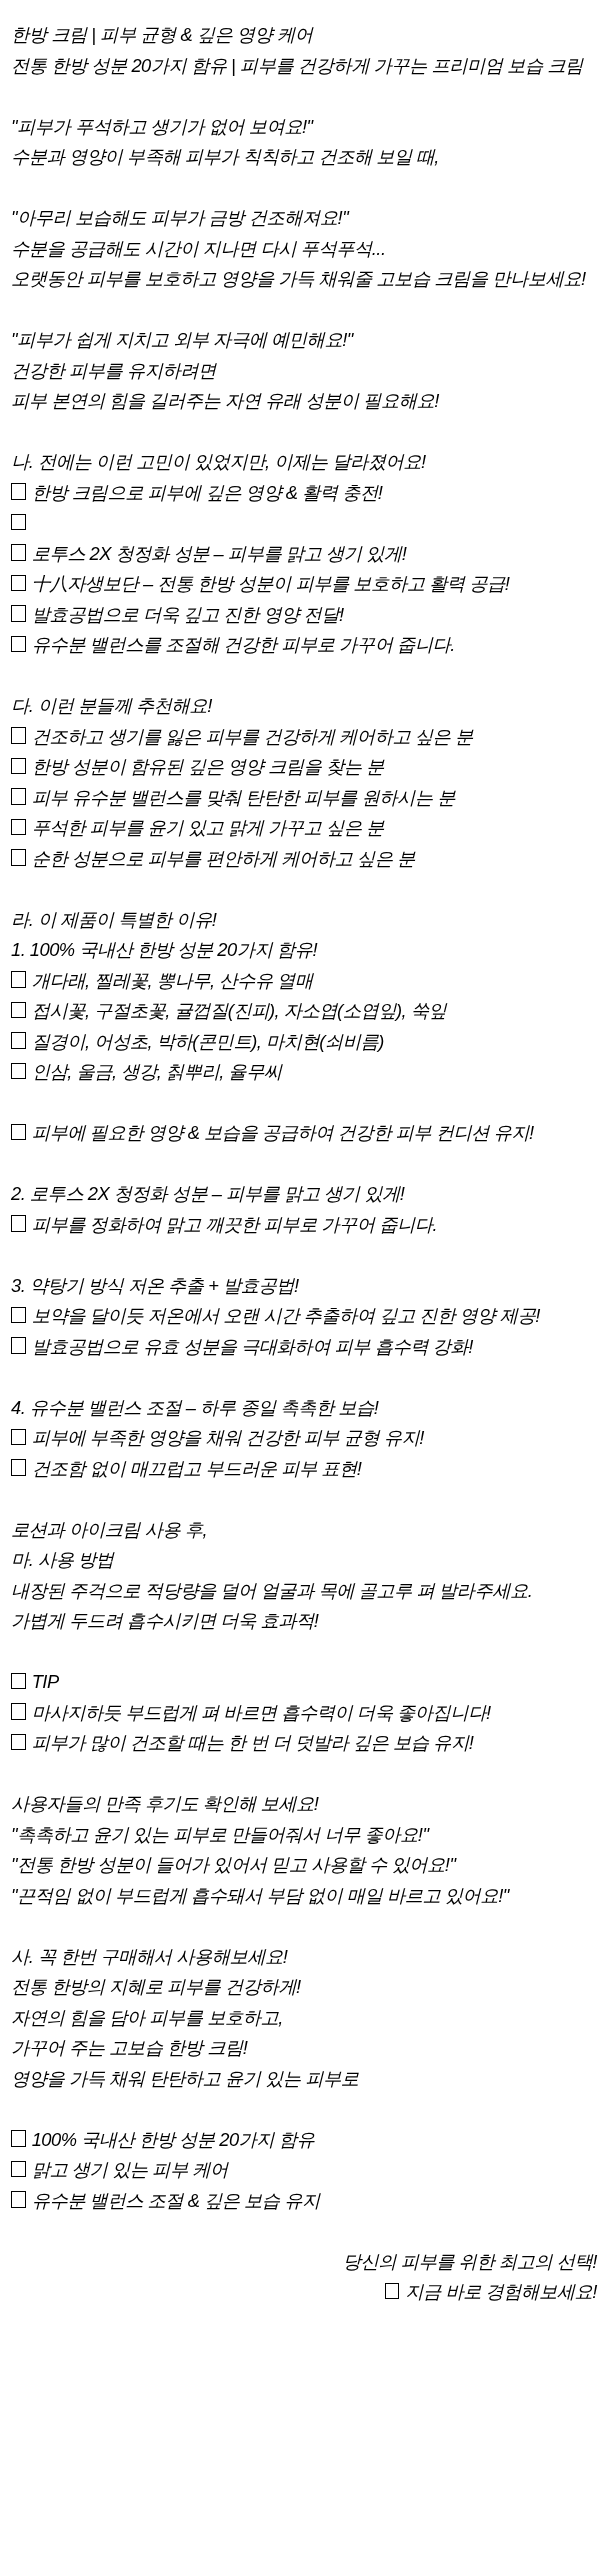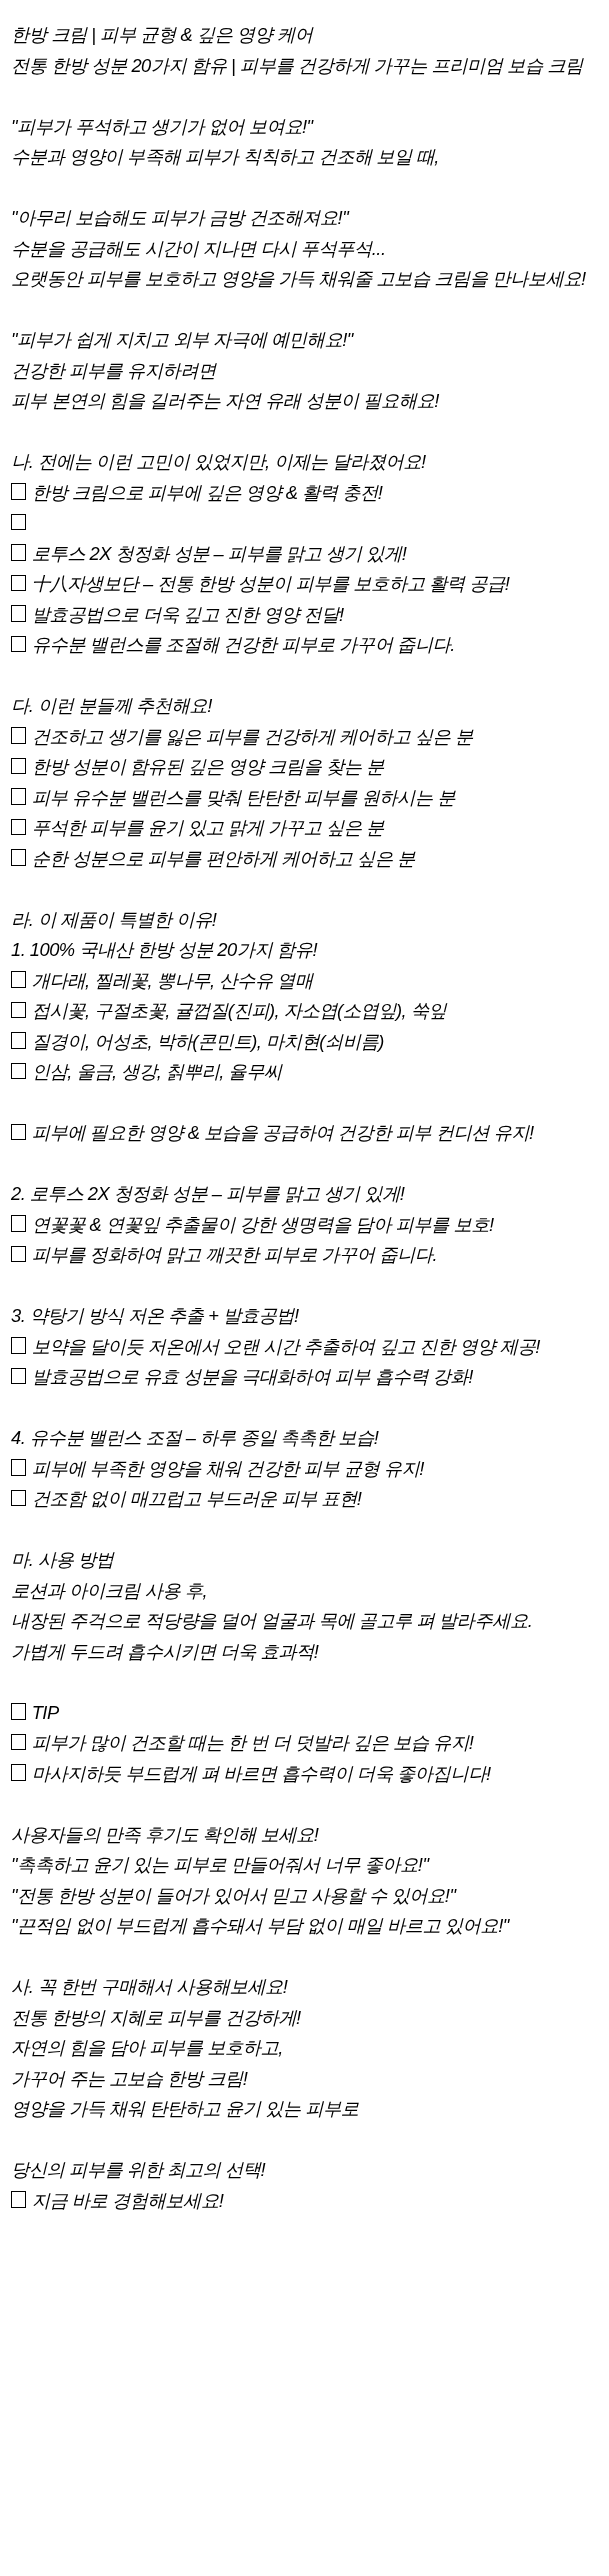--- a/index.html
+++ b/index.html
@@ -16,20 +16,21 @@
   }
   .doc {
     padding: 20px 12.2px 27.4px 11px;
   }
   .section {
     margin-bottom: 30.5px; 
     font-style: italic;
   }
   .section:last-child {
     margin-bottom: 14px;
+    text-align: right;
   }
   .line {
     height: 30.5px;
     line-height: 30.5px;
     font-size: 18.3px;
     font-weight: 400;
     letter-spacing: -0.5px;
     white-space: nowrap;
     overflow: visible;
   }
@@ -90,56 +91,60 @@
         <div class="line"><span class="box"></span><span>개다래, 찔레꽃, 뽕나무, 산수유 열매</span></div>
         <div class="line"><span class="box"></span><span>접시꽃, 구절초꽃, 귤껍질(진피), 자소엽(소엽잎), 쑥잎</span></div>
         <div class="line"><span class="box"></span><span>질경이, 어성초, 박하(콘민트), 마치현(쇠비름)</span></div>
         <div class="line"><span class="box"></span><span>인삼, 울금, 생강, 칡뿌리, 율무씨</span></div>
       </section>
       <section class="section">
         <div class="line"><span class="box"></span><span>피부에 필요한 영양 &amp; 보습을 공급하여 건강한 피부 컨디션 유지!</span></div>
       </section>
       <section class="section">
         <div class="line"><span>2. 로투스 2X 청정화 성분 – 피부를 맑고 생기 있게!</span></div>
-        <div class="line"><span class="box"></span><span>연꽃꽃 &amp; 연꽃잎 추출물이 강한 생명력을 담아 피부를 보호!</span></div>
         <div class="line"><span class="box"></span><span>피부를 정화하여 맑고 깨끗한 피부로 가꾸어 줍니다.</span></div>
       </section>
       <section class="section">
         <div class="line"><span>3. 약탕기 방식 저온 추출 + 발효공법!</span></div>
         <div class="line"><span class="box"></span><span>보약을 달이듯 저온에서 오랜 시간 추출하여 깊고 진한 영양 제공!</span></div>
         <div class="line"><span class="box"></span><span>발효공법으로 유효 성분을 극대화하여 피부 흡수력 강화!</span></div>
       </section>
       <section class="section">
         <div class="line"><span>4. 유수분 밸런스 조절 – 하루 종일 촉촉한 보습!</span></div>
         <div class="line"><span class="box"></span><span>피부에 부족한 영양을 채워 건강한 피부 균형 유지!</span></div>
         <div class="line"><span class="box"></span><span>건조함 없이 매끄럽고 부드러운 피부 표현!</span></div>
       </section>
       <section class="section">
+        <div class="line"><span>로션과 아이크림 사용 후,</span></div>
         <div class="line"><span>마. 사용 방법</span></div>
-        <div class="line"><span>로션과 아이크림 사용 후,</span></div>
         <div class="line"><span>내장된 주걱으로 적당량을 덜어 얼굴과 목에 골고루 펴 발라주세요.</span></div>
         <div class="line"><span>가볍게 두드려 흡수시키면 더욱 효과적!</span></div>
       </section>
       <section class="section">
         <div class="line"><span class="box"></span><span>TIP</span></div>
+        <div class="line"><span class="box"></span><span>마사지하듯 부드럽게 펴 바르면 흡수력이 더욱 좋아집니다!</span></div>
         <div class="line"><span class="box"></span><span>피부가 많이 건조할 때는 한 번 더 덧발라 깊은 보습 유지!</span></div>
-        <div class="line"><span class="box"></span><span>마사지하듯 부드럽게 펴 바르면 흡수력이 더욱 좋아집니다!</span></div>
       </section>
       <section class="section">
         <div class="line"><span>사용자들의 만족 후기도 확인해 보세요!</span></div>
         <div class="line"><span>"촉촉하고 윤기 있는 피부로 만들어줘서 너무 좋아요!"</span></div>
         <div class="line"><span>"전통 한방 성분이 들어가 있어서 믿고 사용할 수 있어요!"</span></div>
         <div class="line"><span>"끈적임 없이 부드럽게 흡수돼서 부담 없이 매일 바르고 있어요!"</span></div>
       </section>
       <section class="section">
         <div class="line"><span>사. 꼭 한번 구매해서 사용해보세요!</span></div>
         <div class="line"><span>전통 한방의 지혜로 피부를 건강하게!</span></div>
         <div class="line"><span>자연의 힘을 담아 피부를 보호하고,</span></div>
         <div class="line"><span>가꾸어 주는 고보습 한방 크림!</span></div>
         <div class="line"><span>영양을 가득 채워 탄탄하고 윤기 있는 피부로</span></div>
       </section>
       <section class="section">
+        <div class="line"><span class="box"></span><span>100% 국내산 한방 성분 20가지 함유</span></div>
+        <div class="line"><span class="box"></span><span>맑고 생기 있는 피부 케어</span></div>
+        <div class="line"><span class="box"></span><span>유수분 밸런스 조절 &amp; 깊은 보습 유지</span></div>
+      </section>
+      <section class="section">
         <div class="line"><span>당신의 피부를 위한 최고의 선택!</span></div>
         <div class="line"><span class="box"></span><span>지금 바로 경험해보세요!</span></div>
       </section>
     </div>
 </main>
 
 
 </body></html>

